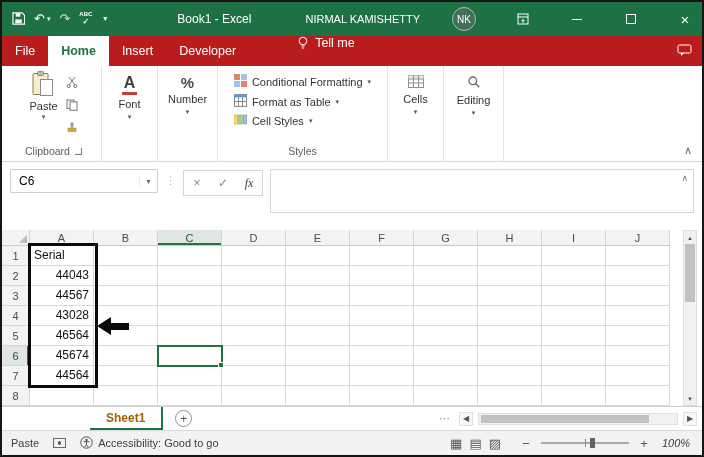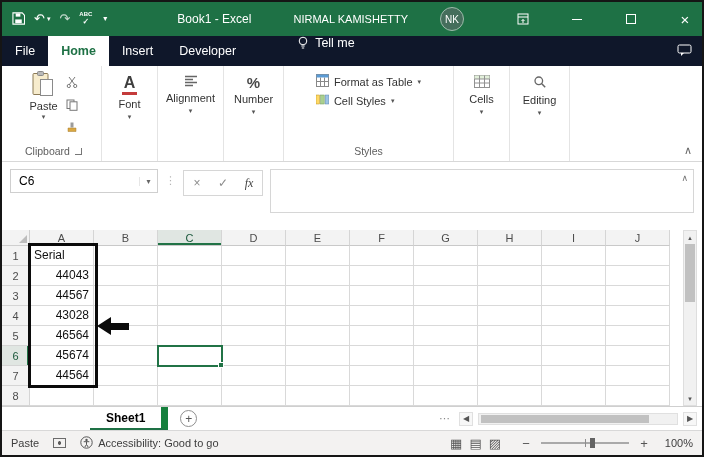--- a/index.html
+++ b/index.html
@@ -11,28 +11,28 @@
   .titlebar { height: 34px; background: #1e7145; color: #fff; display: flex; align-items: center; flex: 0 0 auto; }
   .qat { display: flex; align-items: center; gap: 9px; padding-left: 10px; }
   .qat-item { display: flex; align-items: center; color: #fff; font-size: 13px; line-height: 1; }
   .qat-arrow { font-size: 7px; margin-left: 2px; }
   .spell { display: flex; flex-direction: column; align-items: center; font-size: 6px; font-weight: bold; line-height: 1.1; }
   .spell .chk { font-size: 8px; }
   .tb-title { margin-left: 70px; font-size: 12px; white-space: nowrap; }
   .tb-right { margin-left: auto; display: flex; align-items: center; gap: 20px; }
   .tb-user { font-size: 11px; margin-right: 12px; white-space: nowrap; }
   .avatar { width: 24px; height: 24px; border-radius: 50%; background: #456e5c; border: 1px solid #9dbcab;
-            display: flex; align-items: center; justify-content: center; font-size: 10px; margin-right: 22px; }
+            display: flex; align-items: center; justify-content: center; font-size: 10px; margin-right: 10px; }
   .winbtn { width: 34px; height: 34px; display: flex; align-items: center; justify-content: center; }
   .min-glyph { width: 10px; height: 1px; background: #fff; }
   .max-glyph { width: 10px; height: 10px; border: 1px solid #fff; }
   .close-glyph { font-size: 15px; line-height: 1; }
 
   
-  .tabsrow { height: 30px; background: #0f172a; display: flex; align-items: stretch; color: #fff; flex: 0 0 auto; position: relative; }
+  .tabsrow { height: 30px; background: #b91c1c; display: flex; align-items: stretch; color: #fff; flex: 0 0 auto; position: relative; }
   .tab { display: flex; align-items: center; padding: 0 13px; font-size: 12.5px; }
   .tab.active { background: #fff; color: #1e7145; font-weight: bold; }
   .tellme { display: flex; gap: 6px; margin-left: 48px; font-size: 12.5px; }
   .comment-btn { position: absolute; right: 10px; top: 7px; }
 
   
   .ribbon { height: 96px; background: #fff; border-bottom: 1px solid #d8d8d8; display: flex; flex: 0 0 auto; padding-left: 4px; position: relative; }
   .rgroup { display: flex; flex-direction: column; align-items: center; border-right: 1px solid #e4e4e4; padding: 5px 6px 2px; }
   .glabel { margin-top: auto; font-size: 10.5px; color: #5e5e5e; display: flex; align-items: center; gap: 5px; padding-bottom: 2px; }
   .launcher { width: 7px; height: 7px; border-right: 1px solid #777; border-bottom: 1px solid #777; }
@@ -83,43 +83,43 @@
   .fill-handle { position: absolute; right: -3px; bottom: -3px; width: 6px; height: 6px; background: #217346; border: 1px solid #fff; }
 
   .vscroll { position: absolute; top: 12px; right: 5px; width: 14px; height: 176px; background: #f1f1f1; border: 1px solid #dedede;
              display: flex; flex-direction: column; align-items: center; }
   .vs-arr { height: 13px; width: 100%; display: flex; align-items: center; justify-content: center; font-size: 6px; color: #555; }
   .vs-thumb { width: 10px; height: 58px; background: #c1c1c1; }
   .vs-space { flex: 1; }
 
   
   .sheetbar { height: 24px; flex: 0 0 auto; border-top: 1px solid #cfcfcf; background: #fff; display: flex; align-items: center; }
-  .sheettab { margin-left: 88px; height: 100%; display: flex; align-items: center; padding: 0 16px; color: #000000; font-weight: bold;
-              font-size: 12px; border-bottom: 2px solid #1e7145; border-right: 7px solid #15803d; }
+  .sheettab { margin-left: 88px; height: 100%; display: flex; align-items: center; padding: 0 16px; color: #a16207; font-weight: bold;
+              font-size: 12px; border-bottom: 2px solid #1e7145; border-right: 2px solid #15803d; }
   .addsheet { width: 17px; height: 17px; border-radius: 50%; border: 1px solid #8f8f8f; color: #555; display: flex; align-items: center;
               justify-content: center; font-size: 12px; margin-left: 12px; line-height: 1; }
   .sheet-right { margin-left: auto; display: flex; align-items: center; gap: 5px; padding-right: 5px; }
   .sb-dots { color: #888; font-size: 11px; margin-right: 4px; }
   .h-arr { font-size: 8px; color: #555; width: 14px; height: 14px; display: flex; align-items: center; justify-content: center;
            border: 1px solid #e0e0e0; background: #f7f7f7; }
   .htrack { width: 200px; height: 12px; background: #f1f1f1; border: 1px solid #e0e0e0; display: flex; align-items: center; }
   .hthumb { width: 168px; height: 8px; background: #c1c1c1; margin-left: 2px; }
 
   
   .statusbar { height: 25px; flex: 0 0 auto; background: #f3f2f1; border-top: 1px solid #d8d8d8; display: flex; align-items: center;
                font-size: 11px; color: #3d3d3d; padding: 0 9px; gap: 14px; }
   .macro-icon { width: 13px; height: 10px; border: 1px solid #6b6b6b; background: radial-gradient(circle at 50% 50%, #5c5c5c 1.5px, transparent 2px); }
   .acc { display: flex; align-items: center; gap: 5px; }
   .sb-right { margin-left: auto; display: flex; align-items: center; gap: 9px; }
   .viewicons { display: flex; align-items: center; gap: 7px; font-size: 13px; color: #555; margin-right: 10px; }
   .zoom-sign { font-size: 13px; color: #555; width: 12px; text-align: center; }
   .zoom-track { width: 88px; height: 2px; background: #a9a9a9; position: relative; }
   .zoom-tick { position: absolute; left: 50%; top: -3px; width: 1px; height: 8px; background: #8d8d8d; }
   .zoom-thumb { position: absolute; left: 56%; top: -4px; width: 5px; height: 10px; background: #636363; }
-  .zoom-label { width: 34px; text-align: right; }
+  .zoom-label { width: 34px; text-align: center; font-style: italic; }
 </style>
 </head>
 <body>
 
 <div class="window">
 
   <div class="titlebar">
     <div class="qat">
       <span class="qat-item">
         <svg width="13" height="13" viewBox="0 0 14 14">
@@ -223,38 +223,41 @@
         <span class="launcher"></span>
       </div>
     </div>
 
     <div class="cgroup">
       <span class="font-A">A</span>
       <span>Font</span>
       <span class="drop">▾</span>
     </div>
 
-    <div class="cgroup" style="width:66px">
-      <span>
-        <svg width="14" height="12" viewBox="0 0 14 12">
-            <path d="M1 1.5h12M1 4.5h8M1 7.5h12M1 10.5h8" stroke="#666" stroke-width="1.4"></path>
-          </svg>
-      </span>
-      <span>Alignment</span>
-      <span class="drop">▾</span>
-    </div>
 
     <div class="cgroup" style="width:60px">
       <span class="pct">%</span>
       <span>Number</span>
       <span class="drop">▾</span>
     </div>
 
     <div class="rgroup" style="width:170px">
       <div class="styles-body">
+        <div class="style-item">
+          <span>
+            <svg width="13" height="13" viewBox="0 0 13 13">
+                <rect x="0" y="0" width="6" height="6" fill="#e2826f"></rect>
+                <rect x="7" y="0" width="6" height="6" fill="#9fc3e7"></rect>
+                <rect x="0" y="7" width="6" height="6" fill="#9fc3e7"></rect>
+                <rect x="7" y="7" width="6" height="6" fill="#e2826f"></rect>
+              </svg>
+          </span>
+          <span>Conditional Formatting</span>
+          <span class="drop">▾</span>
+        </div>
         <div class="style-item">
           <span>
             <svg width="13" height="13" viewBox="0 0 13 13">
                 <rect x="0.5" y="0.5" width="12" height="12" fill="#fff" stroke="#888"></rect>
                 <rect x="0.5" y="0.5" width="12" height="3" fill="#5b9bd5"></rect>
                 <path d="M0.5 7.5h12M4.5 3.5v9M8.5 3.5v9" stroke="#888" fill="none"></path>
               </svg>
           </span>
           <span>Format as Table</span>
           <span class="drop">▾</span>

